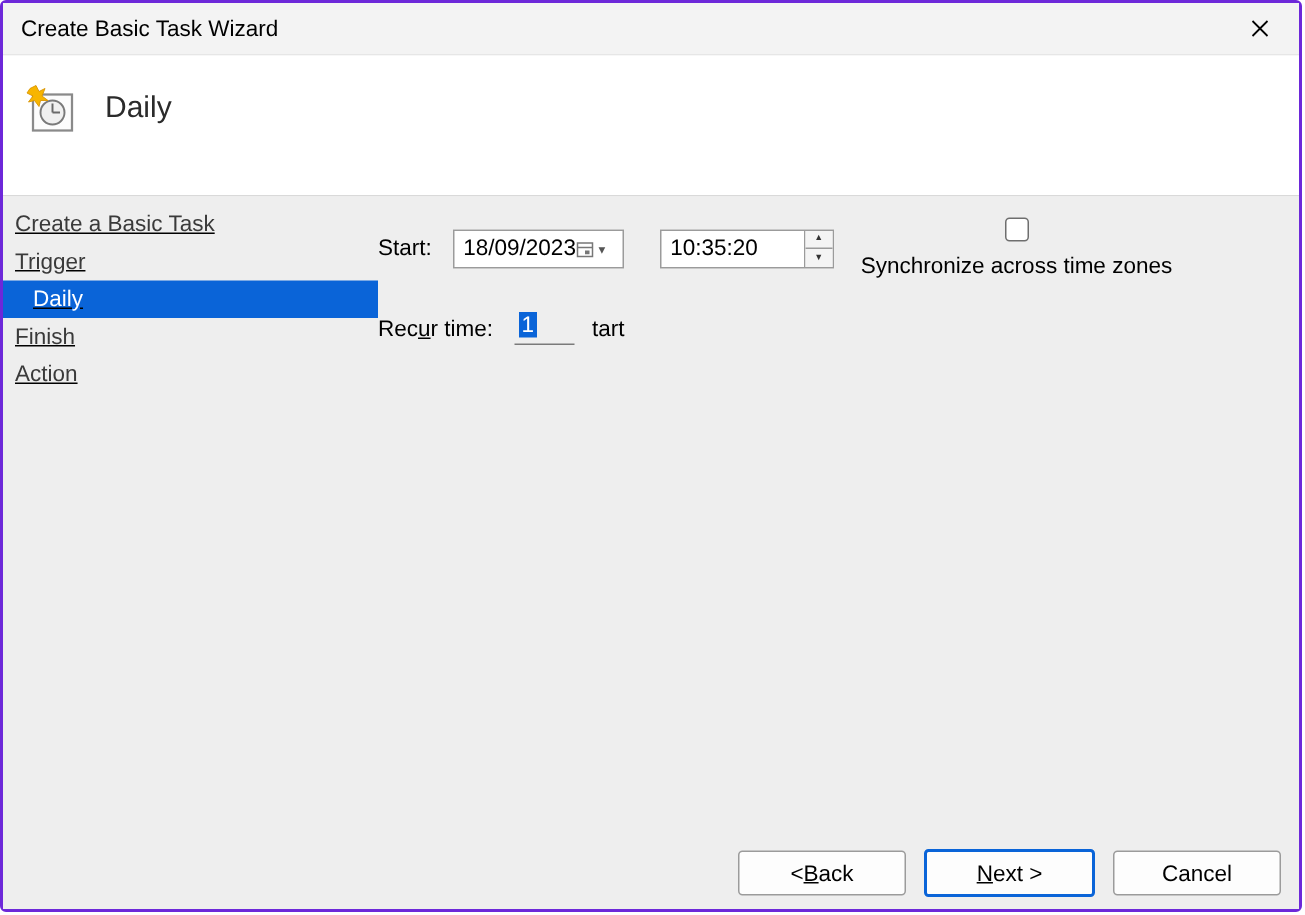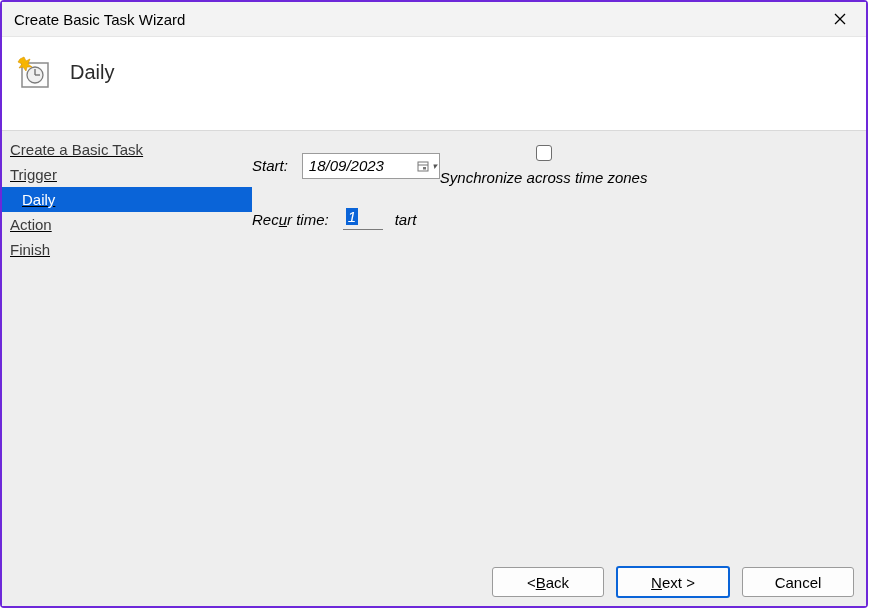--- a/index.html
+++ b/index.html
@@ -88,21 +88,20 @@
   }
   .nav-item.selected {
     background: #0a64d8;
     color: #fff;
   }
 
   .main {
     flex: 1 1 auto;
     padding: 14px 16px 0 0;
     box-sizing: border-box;
-    font-style: italic;
   }
 
   .row {
     display: flex;
     align-items: center;
     margin-bottom: 22px;
   }
   .lbl {
     font-size: 15px;
     color: #000;
@@ -113,24 +112,24 @@
   .datebox, .timebox {
     border: 1px solid #9b9b9b;
     background: #fff;
     height: 26px;
     display: flex;
     align-items: center;
     font-size: 15px;
     box-sizing: border-box;
   }
   .datebox {
-    width: 138px;
+    width: 114px;
     padding: 0 2px 0 6px;
-    margin-right: 0;
-    justify-content: space-between;
+    margin-right: 24px;
+    justify-content: flex-start;
   }
   .datebox .cal-dd {
     display: flex;
     align-items: center;
     gap: 3px;
   }
   .datebox .chev {
     font-size: 9px;
     color: #555;
   }
@@ -247,41 +246,48 @@
     </div>
     <div class="header-title">Daily</div>
   </div>
 
   <div class="body">
 
     <div class="sidebar" id="sidebar">
         <div class="nav-item">Create a Basic Task</div>
         <div class="nav-item">Trigger</div>
         <div class="nav-item indent selected">Daily</div>
+        <div class="nav-item">Finish</div>
         <div class="nav-item">Action</div>
-        <div class="nav-item">Finish</div>
       </div>
 
     <div class="main">
 
       <div class="row">
         <span class="lbl"><span>S</span><u style="text-decoration:none">tart:</u></span>
 
         <div class="datebox">
           <span>18/09/2023</span>
           <span class="cal-dd">
             <svg width="12" height="12" viewBox="0 0 12 12">
               <rect x="1" y="2" width="10" height="9" fill="none" stroke="#777" stroke-width="1"></rect>
               <line x1="1" y1="5" x2="11" y2="5" stroke="#777" stroke-width="1"></line>
               <rect x="6" y="7" width="3" height="2.5" fill="#777"></rect>
             </svg>
             <span class="chev">▾</span>
           </span>
         </div>
 
+        <div class="timebox">
+          <span>10:35:20</span>
+          <div class="spin">
+            <div>▲</div>
+            <div>▼</div>
+          </div>
+        </div>
 
         <label class="chk-wrap">
           <span class="chk"></span>
           <span>Synchronize across time zones</span>
         </label>
       </div>
 
       <div class="row">
         <span class="lbl"><span>Rec</span><u>u</u><span>r time:</span></span>
         <span class="recur-input">

